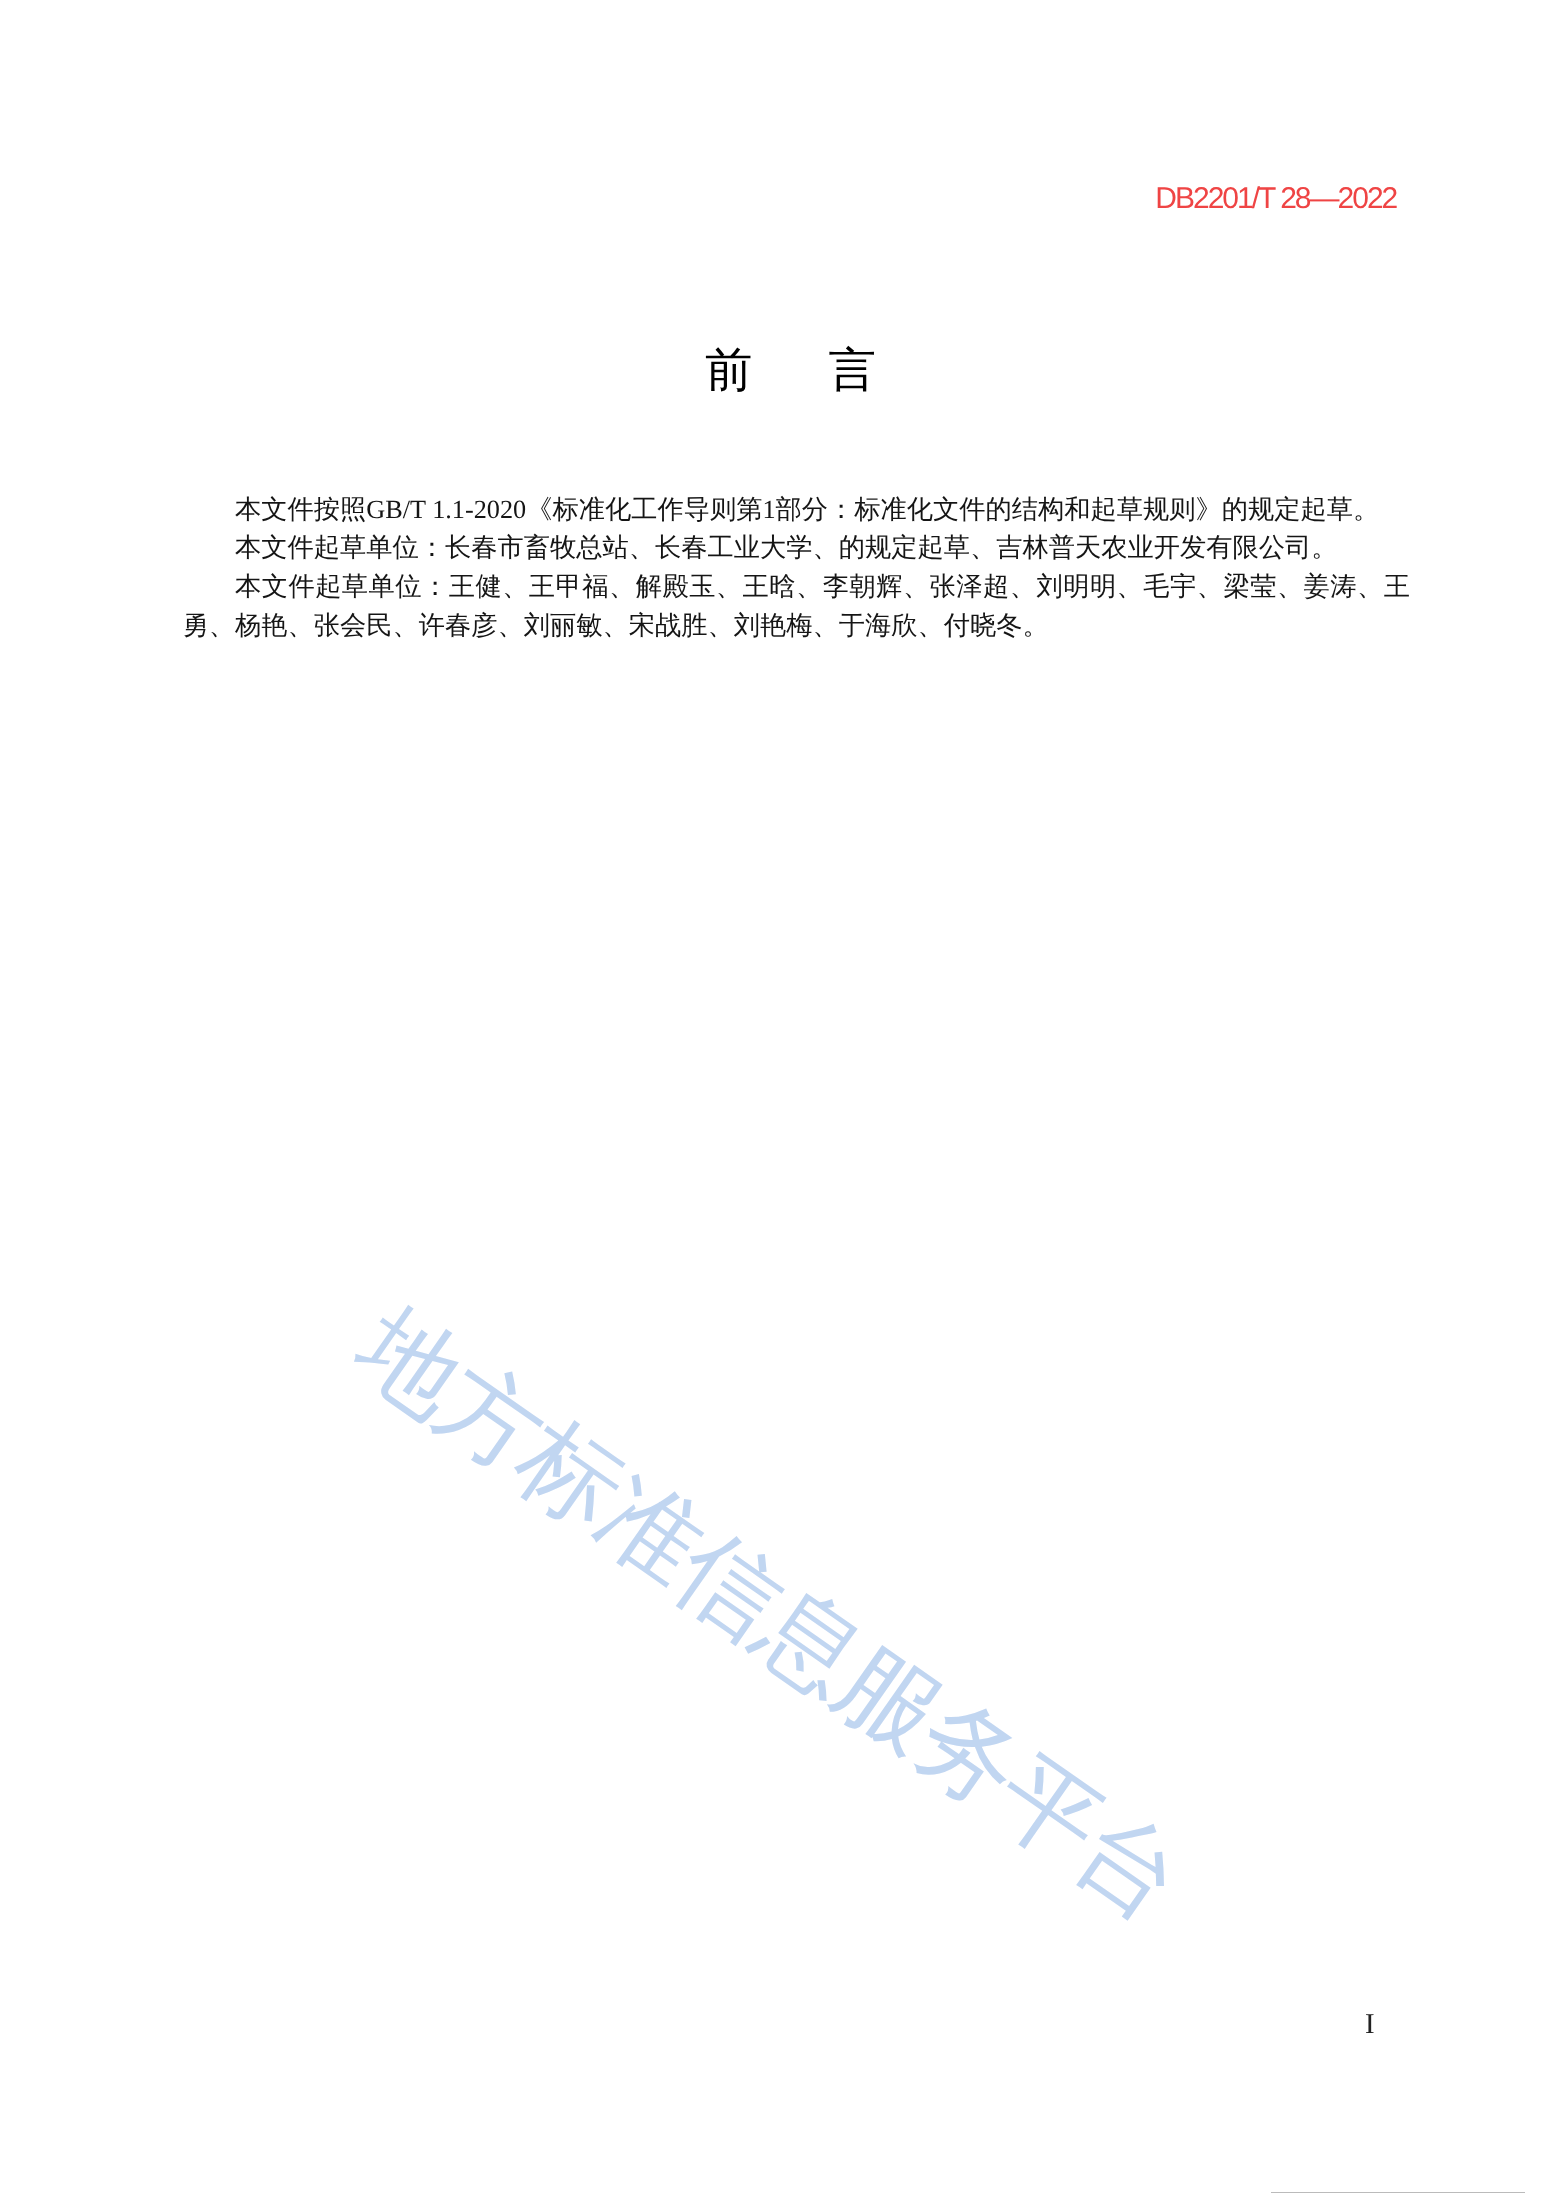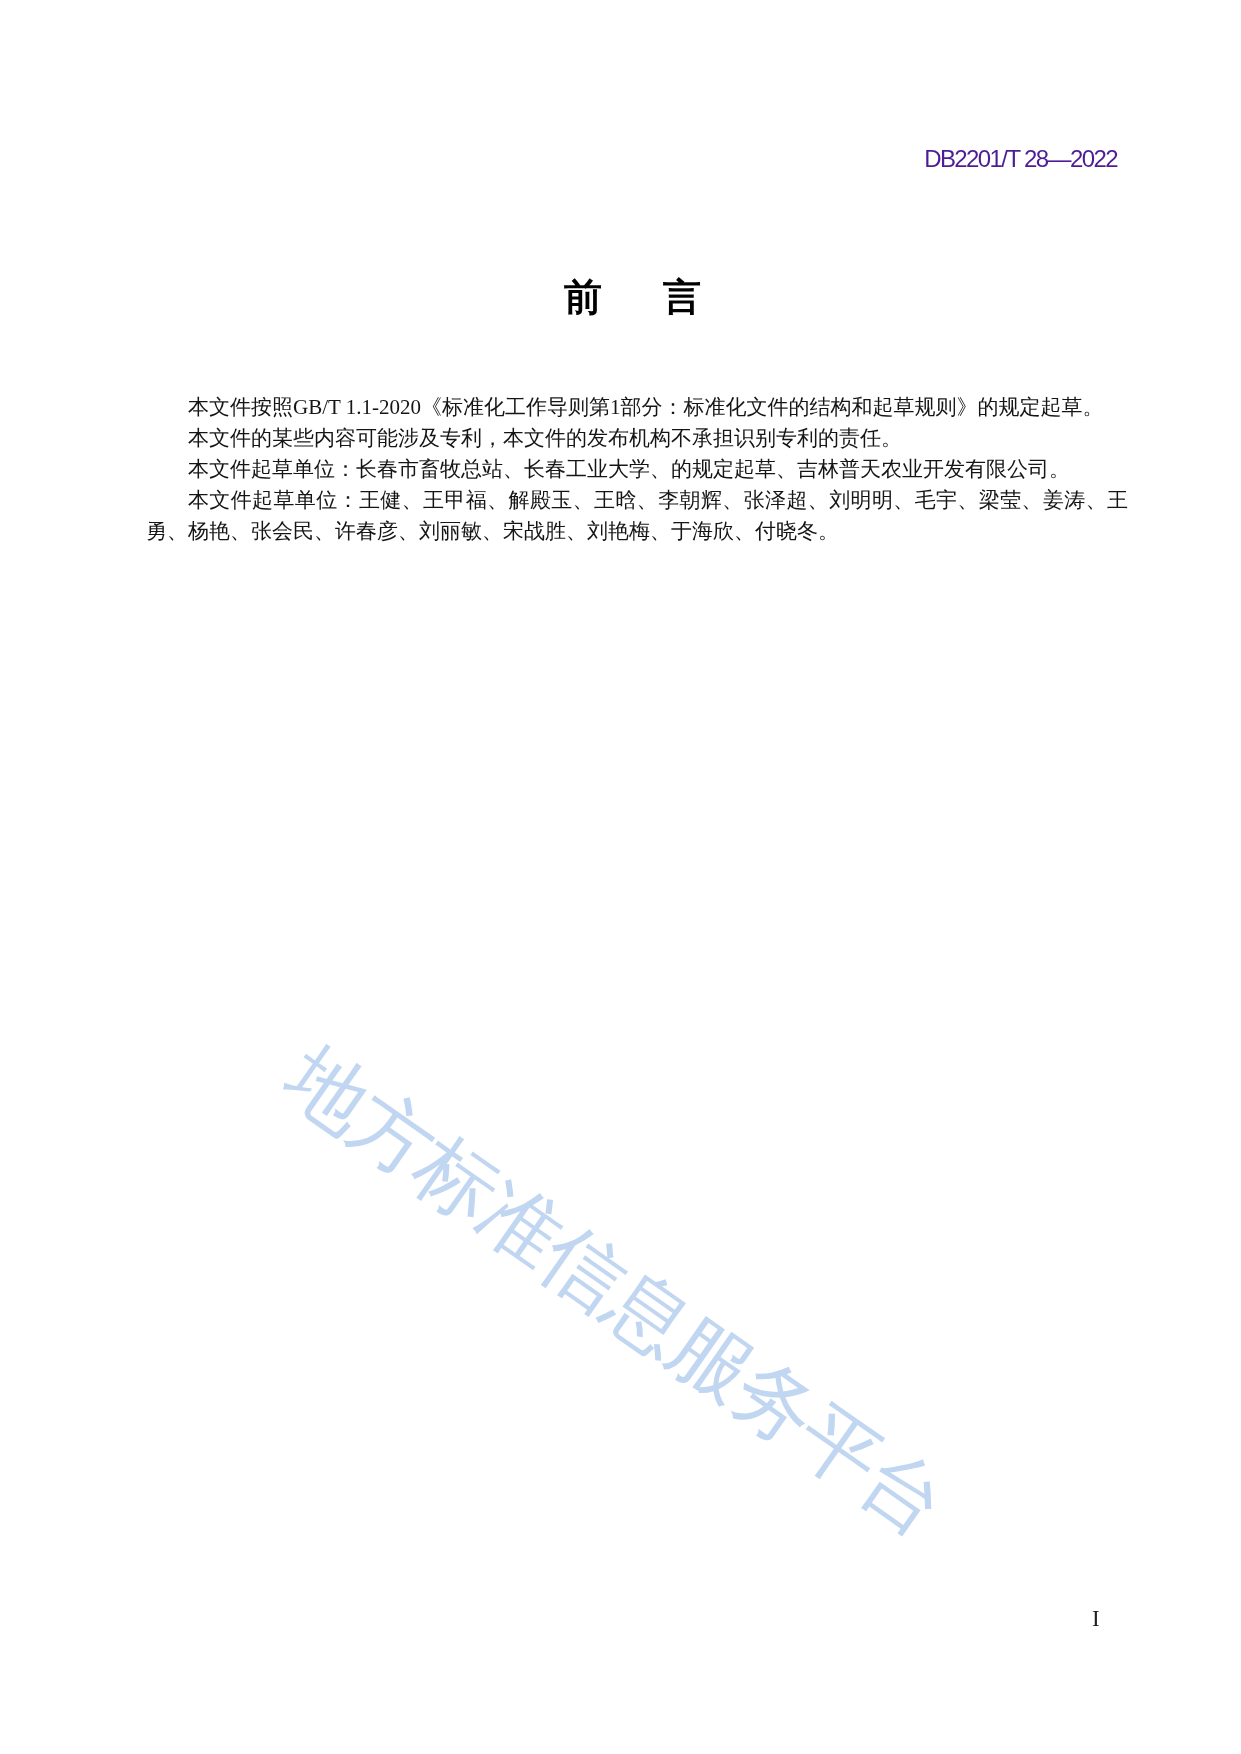--- a/index.html
+++ b/index.html
@@ -17,38 +17,38 @@
     font-family: "Liberation Serif", "DejaVu Serif", serif;
     color: #1a1a1a;
   }
   .doc-number {
     position: absolute;
     top: 145px;
     right: 124px;
     font-family: "Liberation Sans", "DejaVu Sans", sans-serif;
     font-size: 24px;
     letter-spacing: -1.6px;
-    color: #4c1d95;
+    color: #ef4444;
     white-space: nowrap;
   }
   .title-wrap {
     position: absolute;
     top: 277px;
     left: 12px;
     width: 1241px;
     text-align: center;
     font-family: "Liberation Sans", "DejaVu Sans", sans-serif;
     font-size: 38px;
     line-height: 40px;
     color: #000;
   }
   .title-text {
     letter-spacing: 1.6em;
     margin-right: -1.6em;
-    font-weight: 700;
+    font-weight: 400;
   }
   .foreword-body {
     position: absolute;
     top: 392px;
     left: 146px;
     width: 982px;
     font-size: 21px;
     line-height: 31px;
     text-align: justify;
     color: #151515;
@@ -87,21 +87,20 @@
 <div class="page">
 
   <div class="doc-number">DB2201/T 28—2022</div>
 
   <div class="title-wrap">
     <span class="title-text">前言</span>
   </div>
 
   <div class="foreword-body">
     <p>本文件按照GB/T 1.1-2020《标准化工作导则第1部分：标准化文件的结构和起草规则》的规定起草。</p>
-    <p>本文件的某些内容可能涉及专利，本文件的发布机构不承担识别专利的责任。</p>
     <p>本文件起草单位：长春市畜牧总站、长春工业大学、的规定起草、吉林普天农业开发有限公司。</p>
     <p>本文件起草单位：王健、王甲福、解殿玉、王晗、李朝辉、张泽超、刘明明、毛宇、梁莹、姜涛、王勇、杨艳、张会民、许春彦、刘丽敏、宋战胜、刘艳梅、于海欣、付晓冬。</p>
   </div>
 
   <div class="watermark" style="color: rgb(183, 207, 239);">地方标准信息服务平台</div>
 
   <div class="page-number">I</div>
 
 </div>
 

